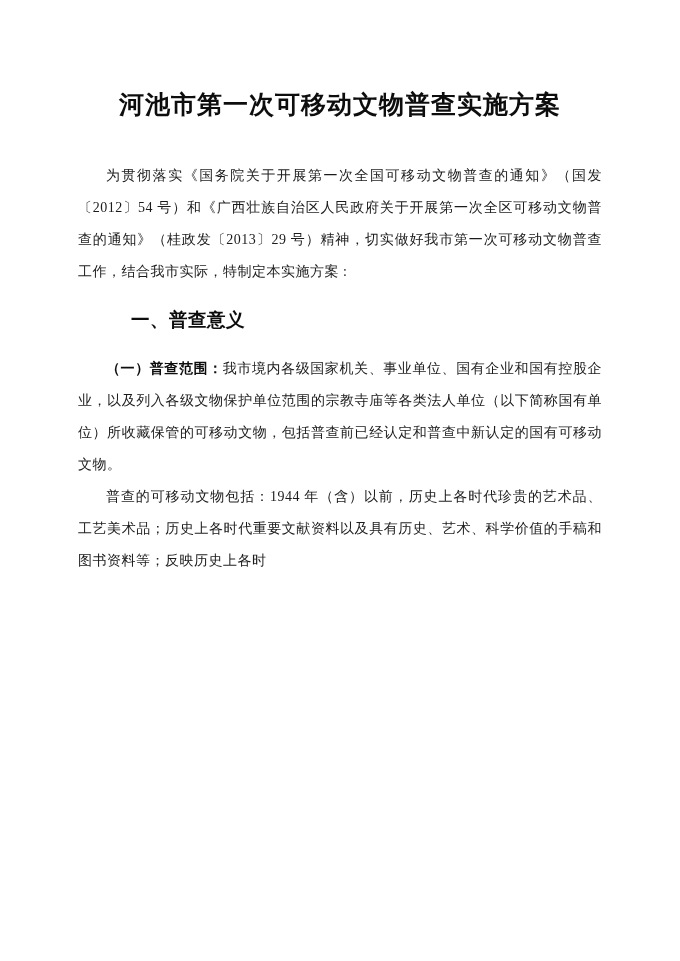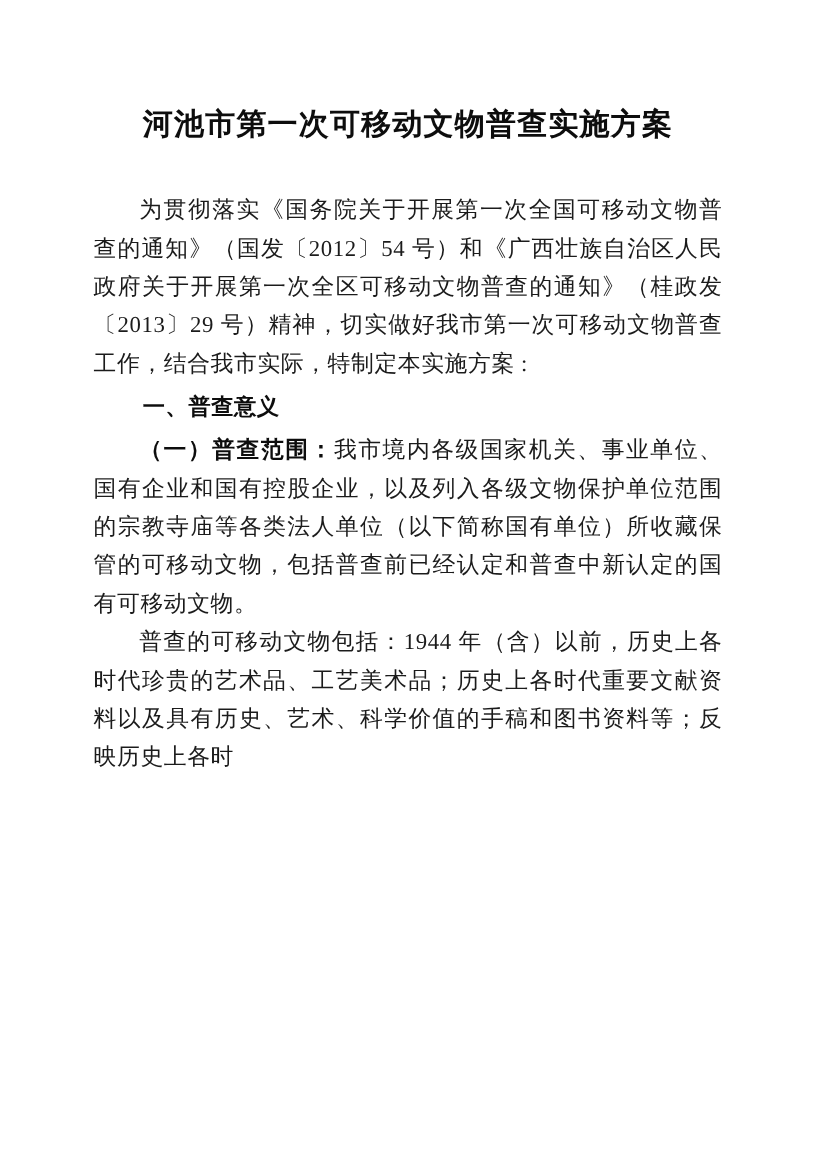--- a/index.html
+++ b/index.html
@@ -28,29 +28,29 @@
     text-align: center;
     font-size: 25px;
     line-height: 34px;
     font-weight: bold;
     letter-spacing: 1px;
     color: #0d0d0d;
     font-family: "Liberation Serif", "DejaVu Serif", serif;
   }
   p.body-para {
     margin: 0;
-    font-size: 19px;
+    font-size: 14px;
     line-height: 32px;
     letter-spacing: 0.5px;
     text-align: justify;
     text-indent: 2em;
     color: #1b1b1b;
   }
   p.section-heading {
-    margin: 4px;
+    margin: 16px;
     font-size: 18.5px;
     line-height: 32px;
     letter-spacing: 0.5px;
     text-indent: 2em;
     font-weight: bold;
     color: #0d0d0d;
     font-family: "DejaVu Sans", "Liberation Sans", sans-serif;
   }
   span.lead-bold {
     font-weight: bold;

